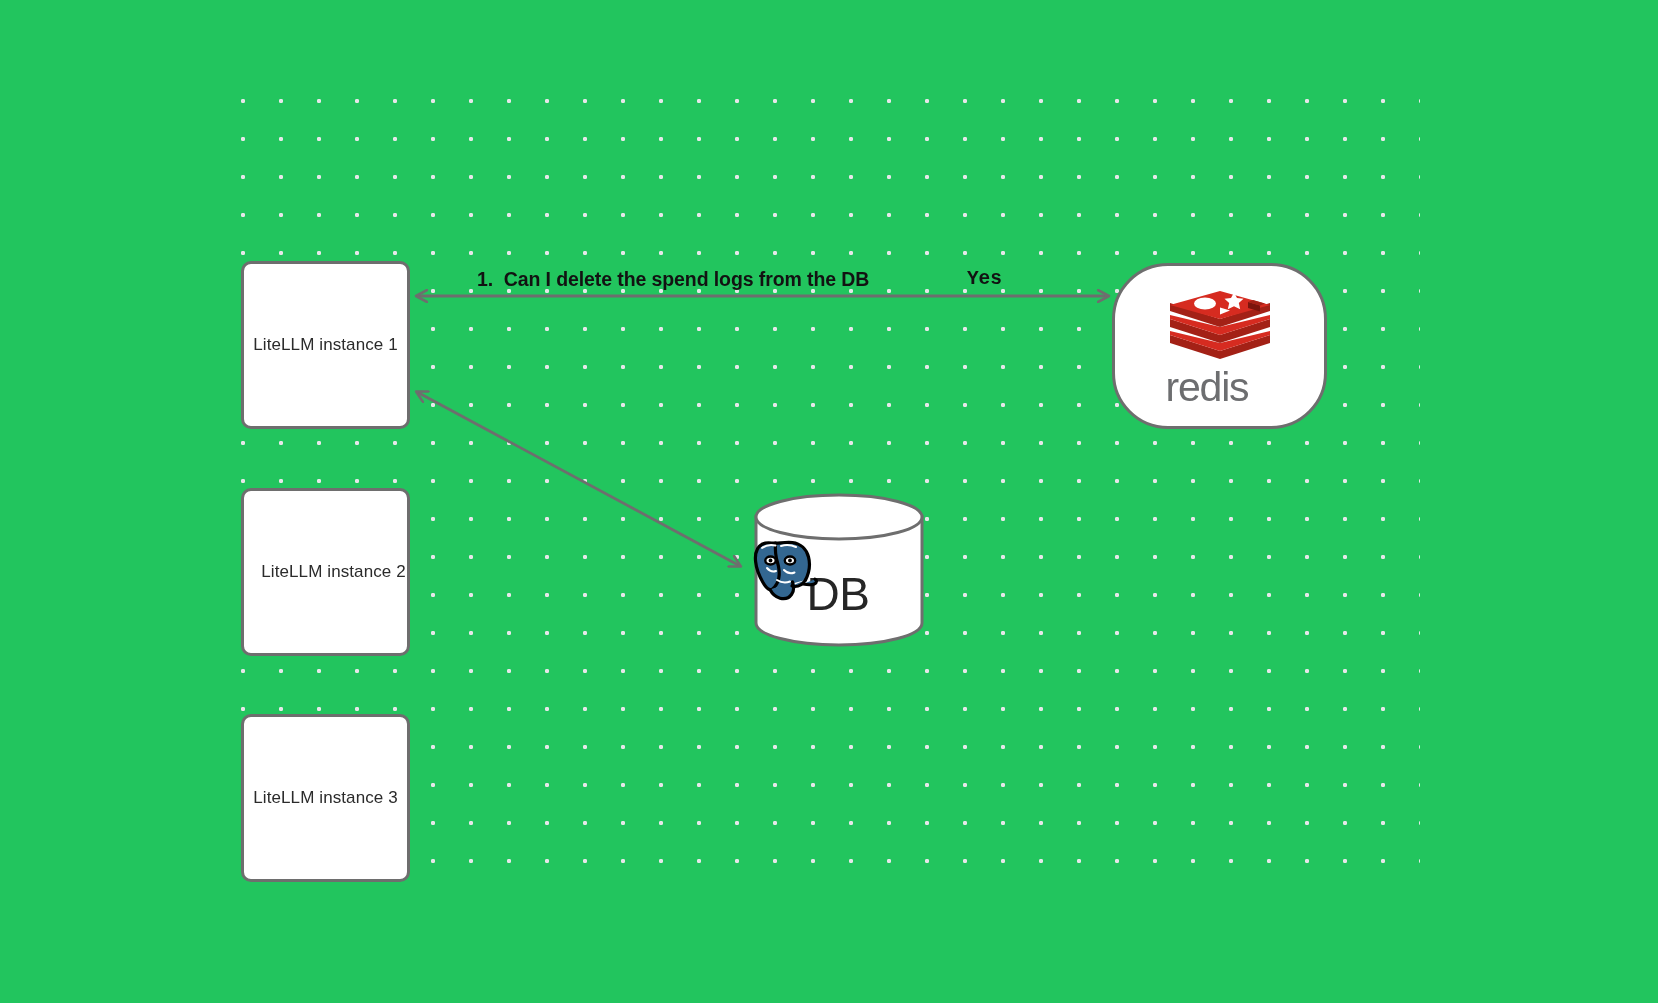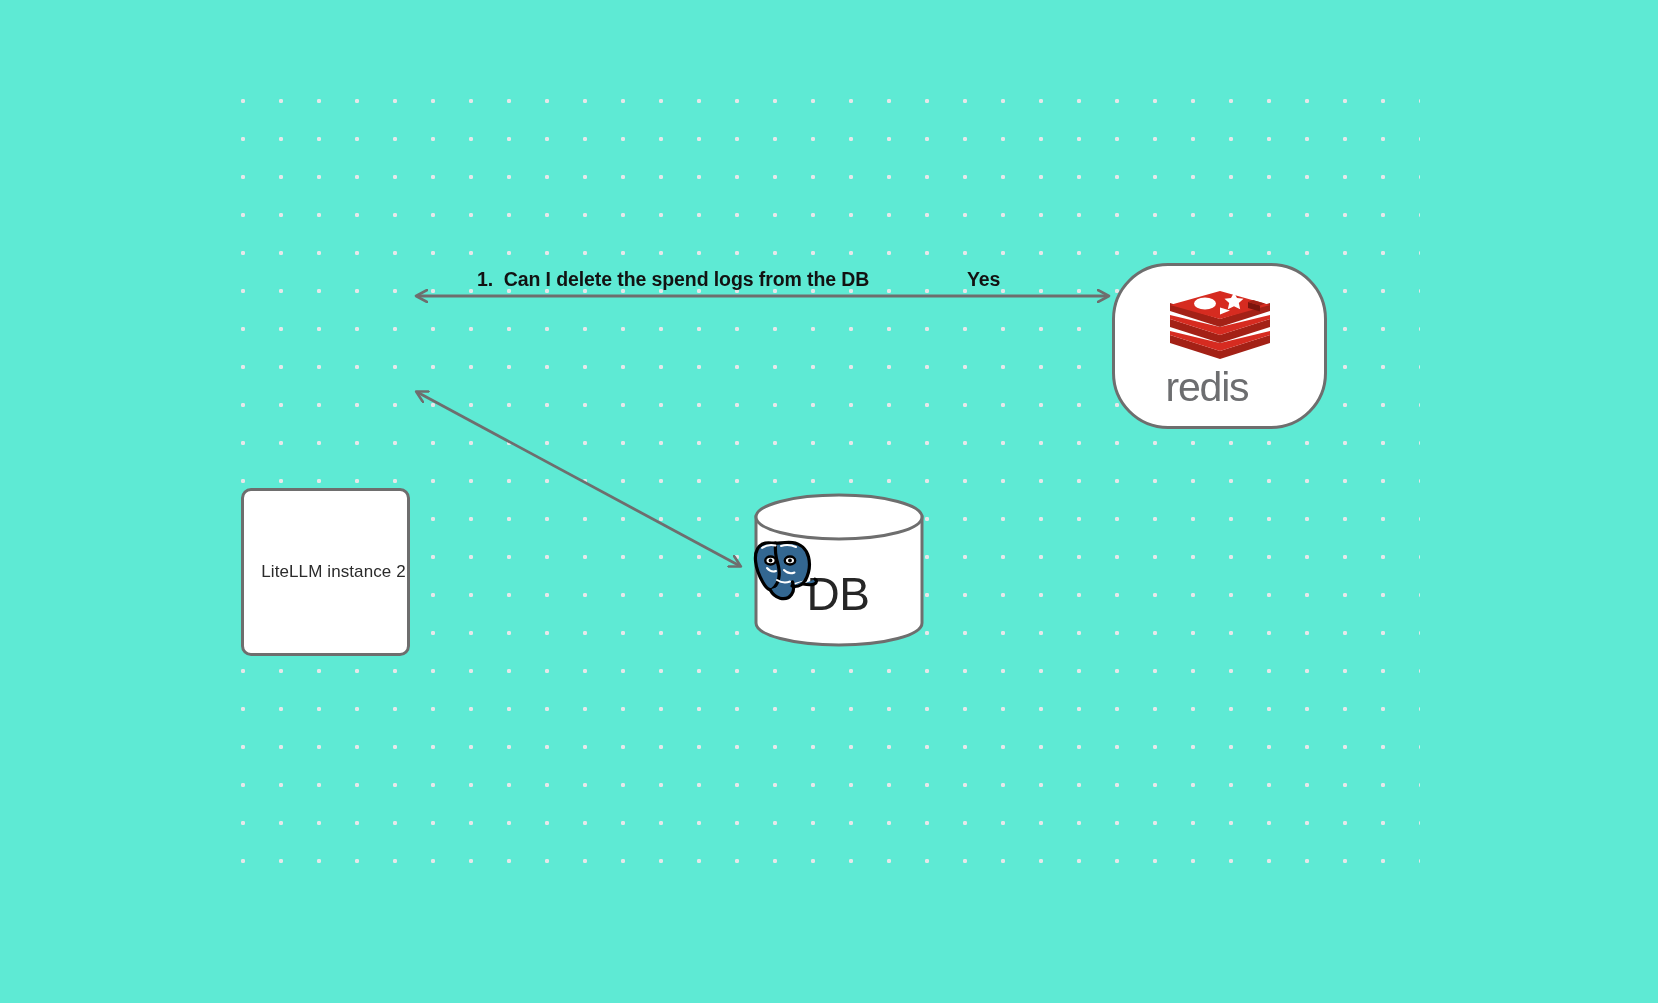--- a/index.html
+++ b/index.html
@@ -8,21 +8,21 @@
     background: #f7f7f8;
   }
   body {
     font-family: "Liberation Sans", sans-serif;
     -webkit-font-smoothing: antialiased;
   }
   #canvas {
     position: relative;
     width: 1658px;
     height: 1003px;
-    background: #5eead4;
+    background: #22c55e;
     overflow: hidden;
   }
   
   #dot-grid {
     position: absolute;
     left: 222px;
     top: 80px;
     width: 1198px;
     height: 808px;
     background-image: radial-gradient(circle, #e6e7e9 2px, rgba(0,0,0,0) 2.3px);
@@ -112,21 +112,21 @@
   .edge-label {
     position: absolute;
     font-family: "Liberation Sans", sans-serif;
     font-weight: bold;
     color: #121212;
     font-size: 19.5px;
     white-space: pre;
     letter-spacing: -.1px;
   }
   #label-1 { left: 477px; top: 268px; }
-  #label-1-yes { left: 967px; top: 268px; }
+  #label-1-yes { left: 967px; top: 268px; font-family: Liberation Mono, monospace; }
   #label-2 { left: 552px; top: 434px; }
 </style>
 </head>
 <body>
 
 <div id="canvas">
 
   <div id="dot-grid"></div>
 
   <svg id="edges" viewBox="0 0 1658 1003">
@@ -142,25 +142,31 @@
       redis --&gt;
     <line x1="417" y1="296" x2="1108" y2="296" stroke="#6e6e6e" stroke-width="2.8" marker-start="url(#arrow-start)" marker-end="url(#arrow-end)"></line>
 
       db --&gt;
     <line x1="417" y1="392" x2="740" y2="566" stroke="#6e6e6e" stroke-width="2.8" marker-start="url(#arrow-start)" marker-end="url(#arrow-end)"></line>
   </svg>
 
   <div class="edge-label" id="label-1">1.  Can I delete the spend logs from the DB</div>
   <div class="edge-label" id="label-1-yes">Yes</div>
 
+  <div class="node-box" id="litellm-1">
+    <span class="node-label">LiteLLM instance 1</span>
+  </div>
 
   <div class="node-box" id="litellm-2">
     <span class="node-label">LiteLLM instance 2</span>
   </div>
 
+  <div class="node-box" id="litellm-3">
+    <span class="node-label">LiteLLM instance 3</span>
+  </div>
 
   <div class="node-box" id="redis-node">
     <div id="redis-logo-wrap">
       <span>
         <svg width="108" height="72" viewBox="0 0 108 72">
 
           <path d="M54 62 L4 46 L4 54 L54 70 L104 54 L104 46 Z" fill="#a32116"></path>
           <path d="M54 54 L4 42 L4 46 L54 62 L104 46 L104 42 Z" fill="#d62b20"></path>
 
           <path d="M54 46 L4 30 L4 38 L54 54 L104 38 L104 30 Z" fill="#a32116"></path>

